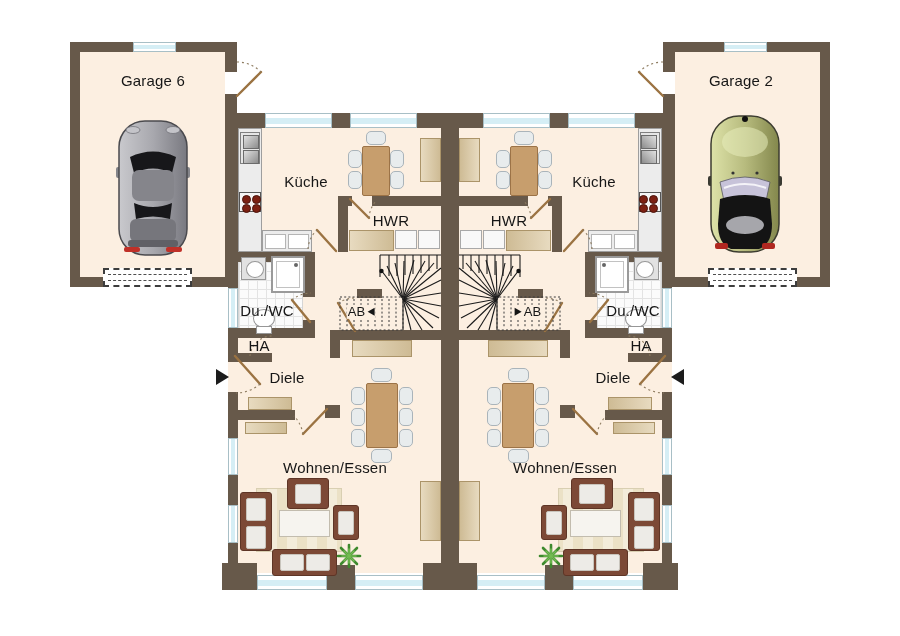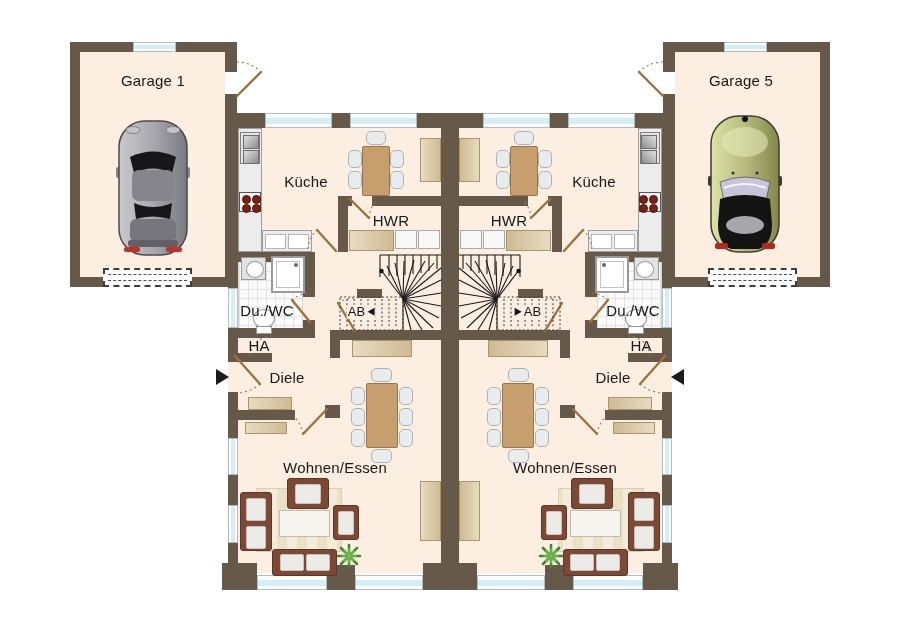--- a/index.html
+++ b/index.html
@@ -461,22 +461,22 @@
     <circle cx="25" cy="61" r="1.6" fill="#333"></circle>
       <circle cx="49" cy="61" r="1.6" fill="#333"></circle>
     <path d="M12,70 Q37,60 62,70 L58,89 Q37,80 16,89 Z" fill="#c7c3d9" stroke="#55555c" stroke-width=".8"></path>
     <path d="M16,76 Q37,68 58,76" fill="none" stroke="#fff" stroke-width="2" opacity=".8"></path>
     <path d="M12,87 Q37,79 62,87 L64,112 Q64,132 51,137 L23,137 Q10,132 10,112 Z" fill="#141414"></path>
     <ellipse cx="37" cy="113" rx="19" ry="9" fill="#a6a6ab"></ellipse>
     <rect x="7" y="131" width="13" height="6" rx="2" fill="#b02820"></rect>
     <rect x="54" y="131" width="13" height="6" rx="2" fill="#b02820"></rect>
   </svg>
 
-  <div class="lbl" style="left:153px;top:80px">Garage 1</div>
-  <div class="lbl" style="left:741px;top:80px">Garage 5</div>
+  <div class="lbl" style="left:153px;top:80px">Garage 6</div>
+  <div class="lbl" style="left:741px;top:80px">Garage 2</div>
   <div class="lbl" style="left:306px;top:181px">Küche</div>
   <div class="lbl" style="left:594px;top:181px">Küche</div>
   <div class="lbl" style="left:391px;top:220px">HWR</div>
   <div class="lbl" style="left:509px;top:220px">HWR</div>
   <div class="lbl" style="left:267px;top:310px">Du./WC</div>
   <div class="lbl" style="left:633px;top:310px">Du./WC</div>
   <div class="lbl" style="left:259px;top:345px">HA</div>
   <div class="lbl" style="left:641px;top:345px">HA</div>
   <div class="lbl" style="left:287px;top:377px">Diele</div>
   <div class="lbl" style="left:613px;top:377px">Diele</div>

